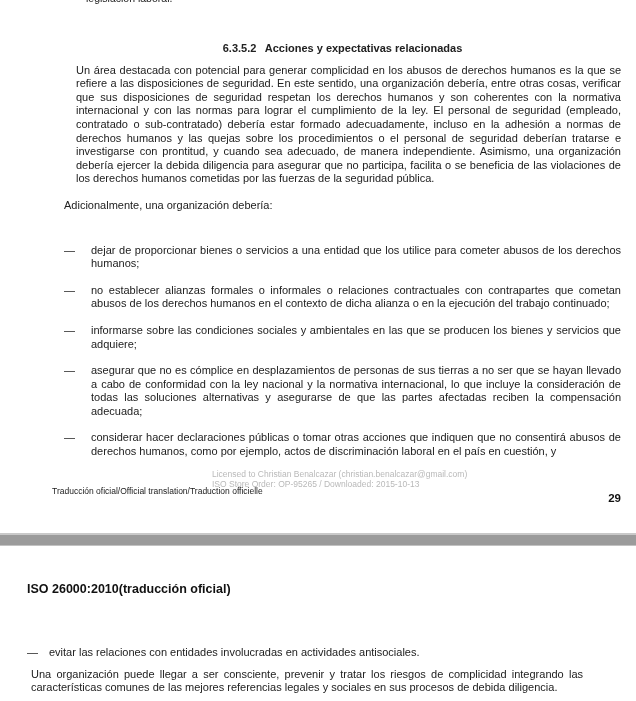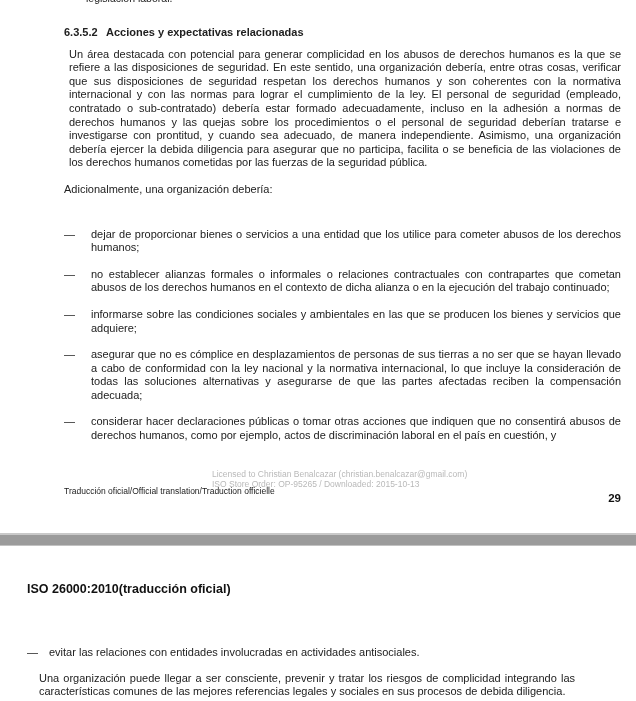--- a/index.html
+++ b/index.html
@@ -16,34 +16,34 @@
   .clipped-line {
     position: absolute; left: 86px; top: 0; height: 5px; overflow: hidden;
     font-size: 10.5px; line-height: 13px; color: #212121;
   }
   .clipped-line span { display: block; margin-top: -8px; }
 
   .p29-body {
     position: absolute; left: 64px; top: 26px; width: 557px;
     font-size: 11px; line-height: 13.6px;
   }
-  .sec-heading { display: flex; font-weight: bold; margin: 0 0 8px 0; }
+  .sec-heading { display: flex; font-weight: bold; margin: 16px 0 8px 0; justify-content: center; }
   .sec-num { flex: none; width: 42px; }
-  .para-just { text-align: justify; margin: 0 0 13px 5px; }
+  .para-just { text-align: justify; margin: 0 0 13px 12px; }
   .para-plain { margin: 0 0 31px 0; }
   .dash-li { display: flex; margin: 0 0 13px 0; }
   .dash-li .dash { flex: none; width: 27px; }
   .dash-li .li-text { flex: 1; text-align: justify; }
 
   .watermark {
     position: absolute; left: 212px; top: 470px; z-index: 1;
     font-size: 8.5px; line-height: 9.6px; color: #b9b9b9; white-space: nowrap;
   }
   .footer-left {
-    position: absolute; left: 64px; top: 485px; z-index: 2;
+    position: absolute; left: 52px; top: 485px; z-index: 2;
     font-size: 8.5px; line-height: 12.5px; color: #1a1a1a; white-space: nowrap;
   }
   .page-num {
     position: absolute; left: 64px; top: 492px; width: 557px; z-index: 2;
     text-align: right; font-size: 11.5px; font-weight: bold; color: #111;
   }
 
   
   .separator {
     position: absolute; left: 0; top: 533px; width: 636px; height: 13px;
@@ -57,21 +57,21 @@
   .p30-header {
     position: absolute; left: 27px; top: 582px;
     font-size: 12.5px; font-weight: bold; color: #111;
   }
   .p30-body {
     position: absolute; left: 27px; top: 646px; width: 560px;
     font-size: 11px; line-height: 13.6px;
   }
   .p30-body .dash-li { margin: 0 0 8px 0; }
   .p30-body .dash-li .dash { width: 22px; }
-  .p30-body .para-just { margin: 12px; }
+  .p30-body .para-just { margin: 4px; }
 </style>
 </head>
 <body>
 
 <div class="doc">
 
   <div>
 
     <div class="clipped-line">
       <span>legislación laboral.</span>

